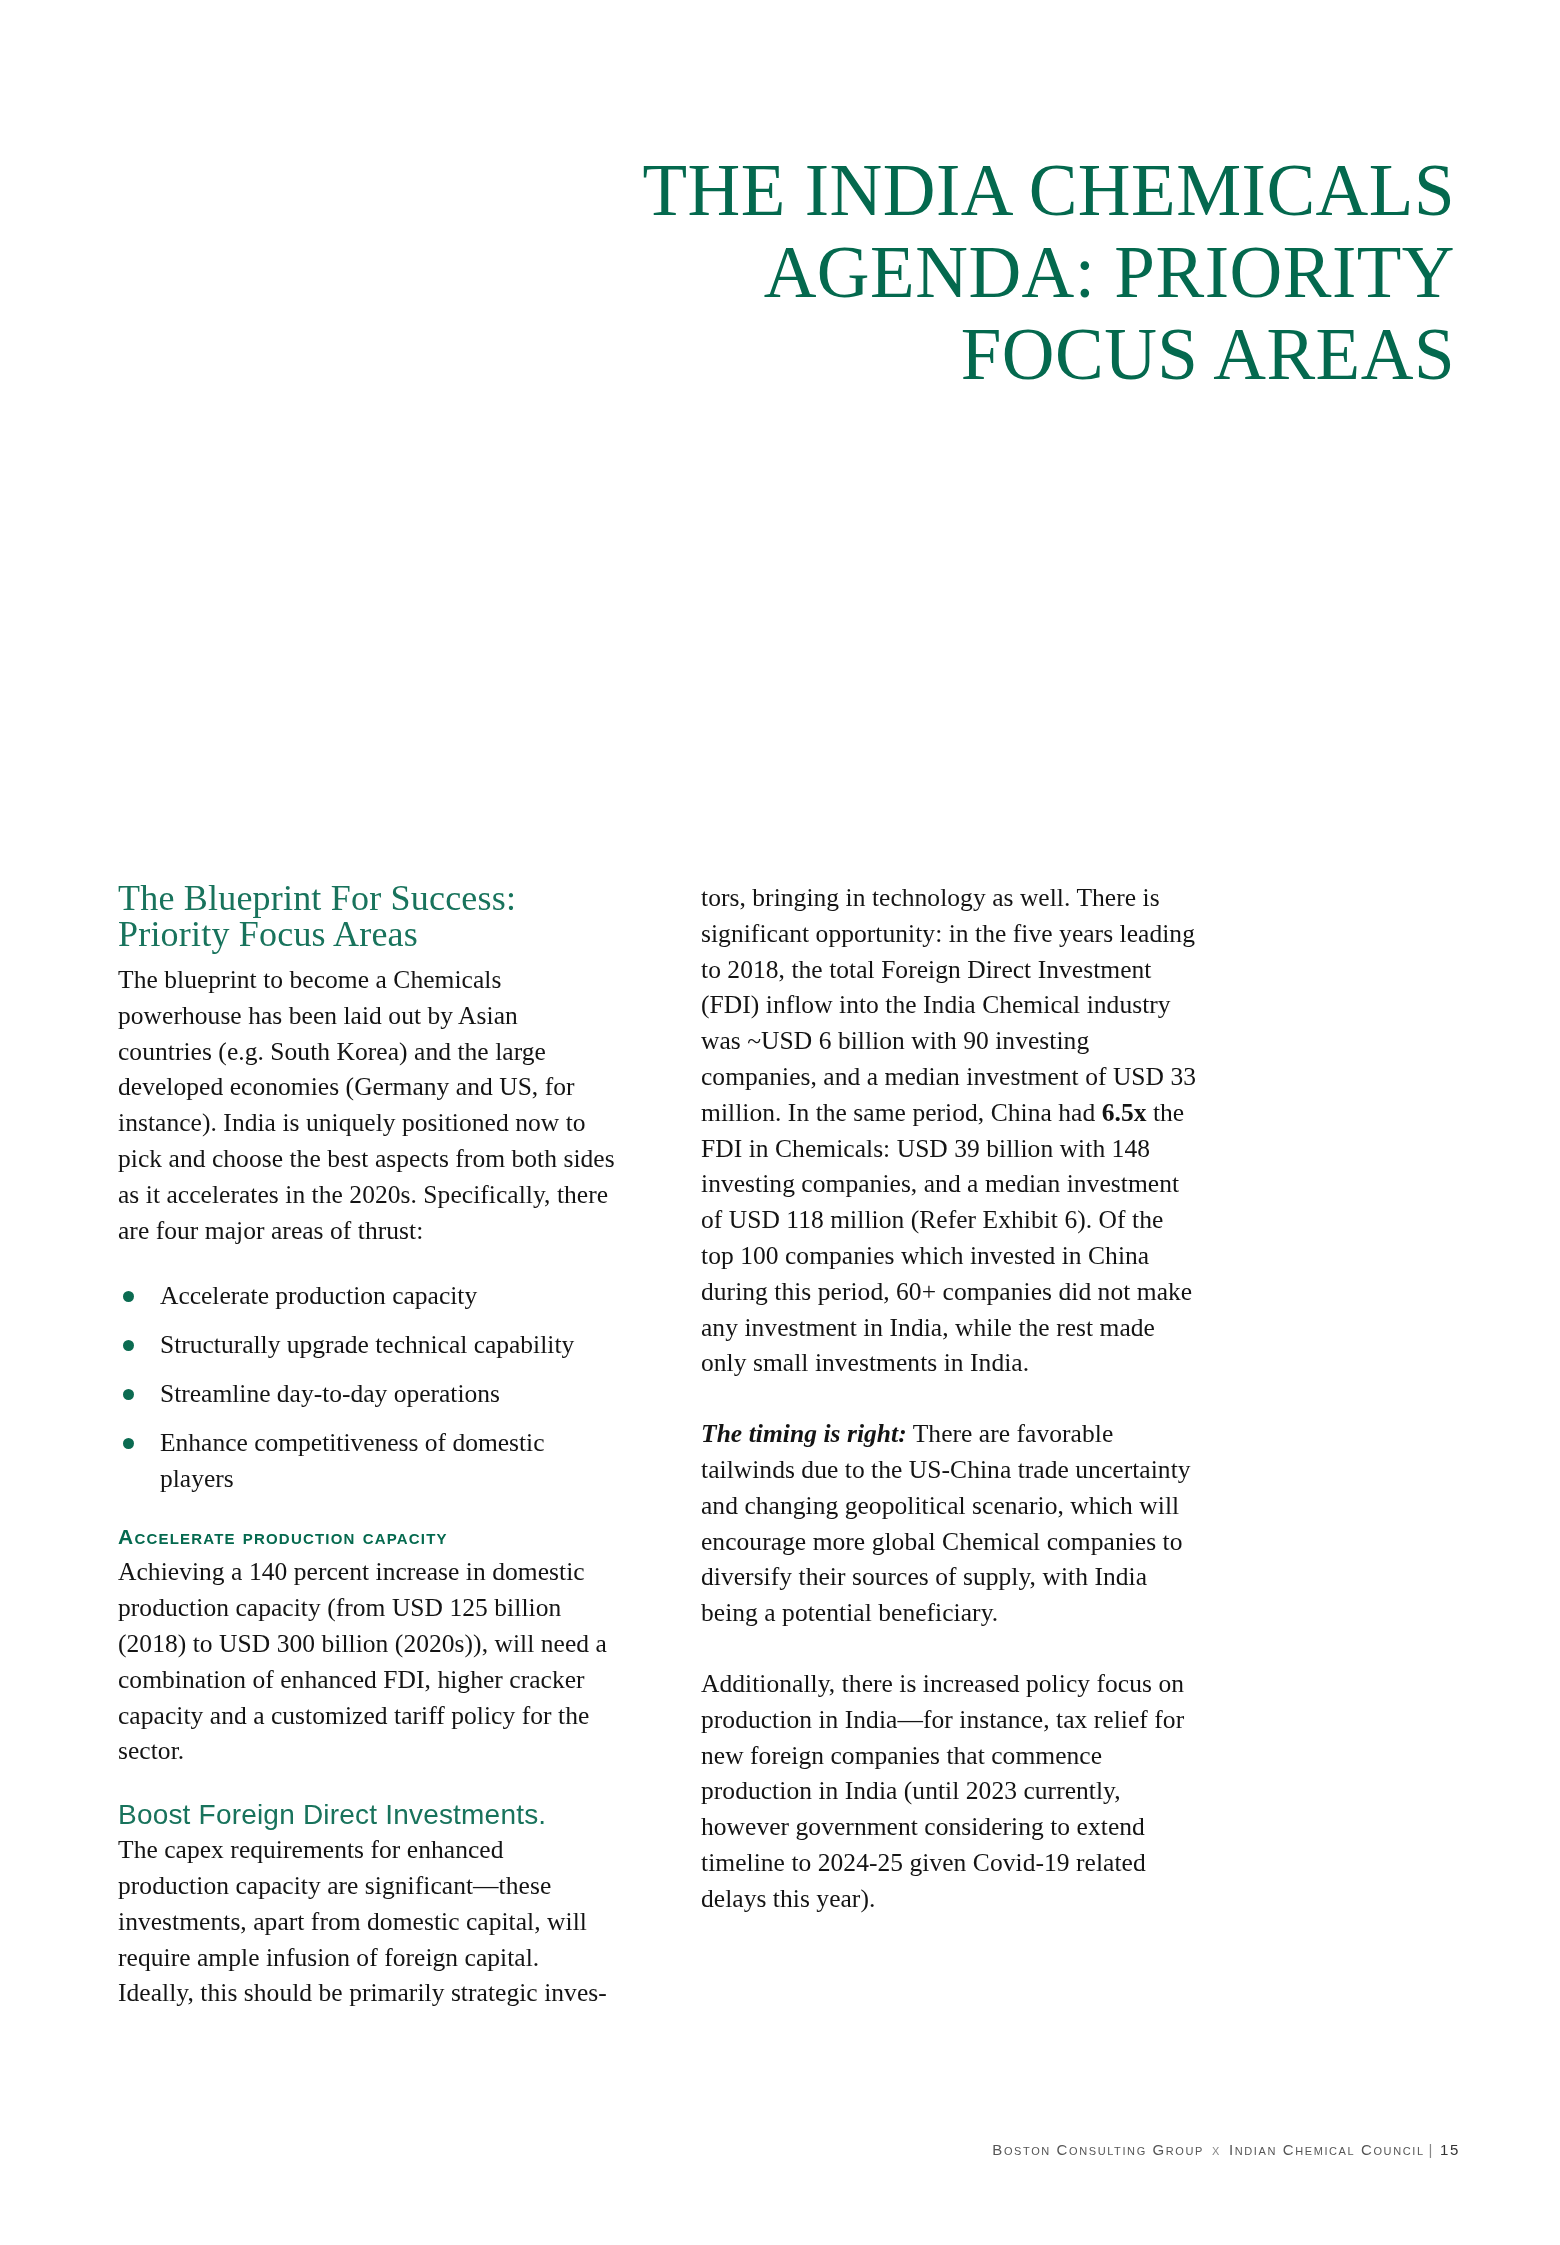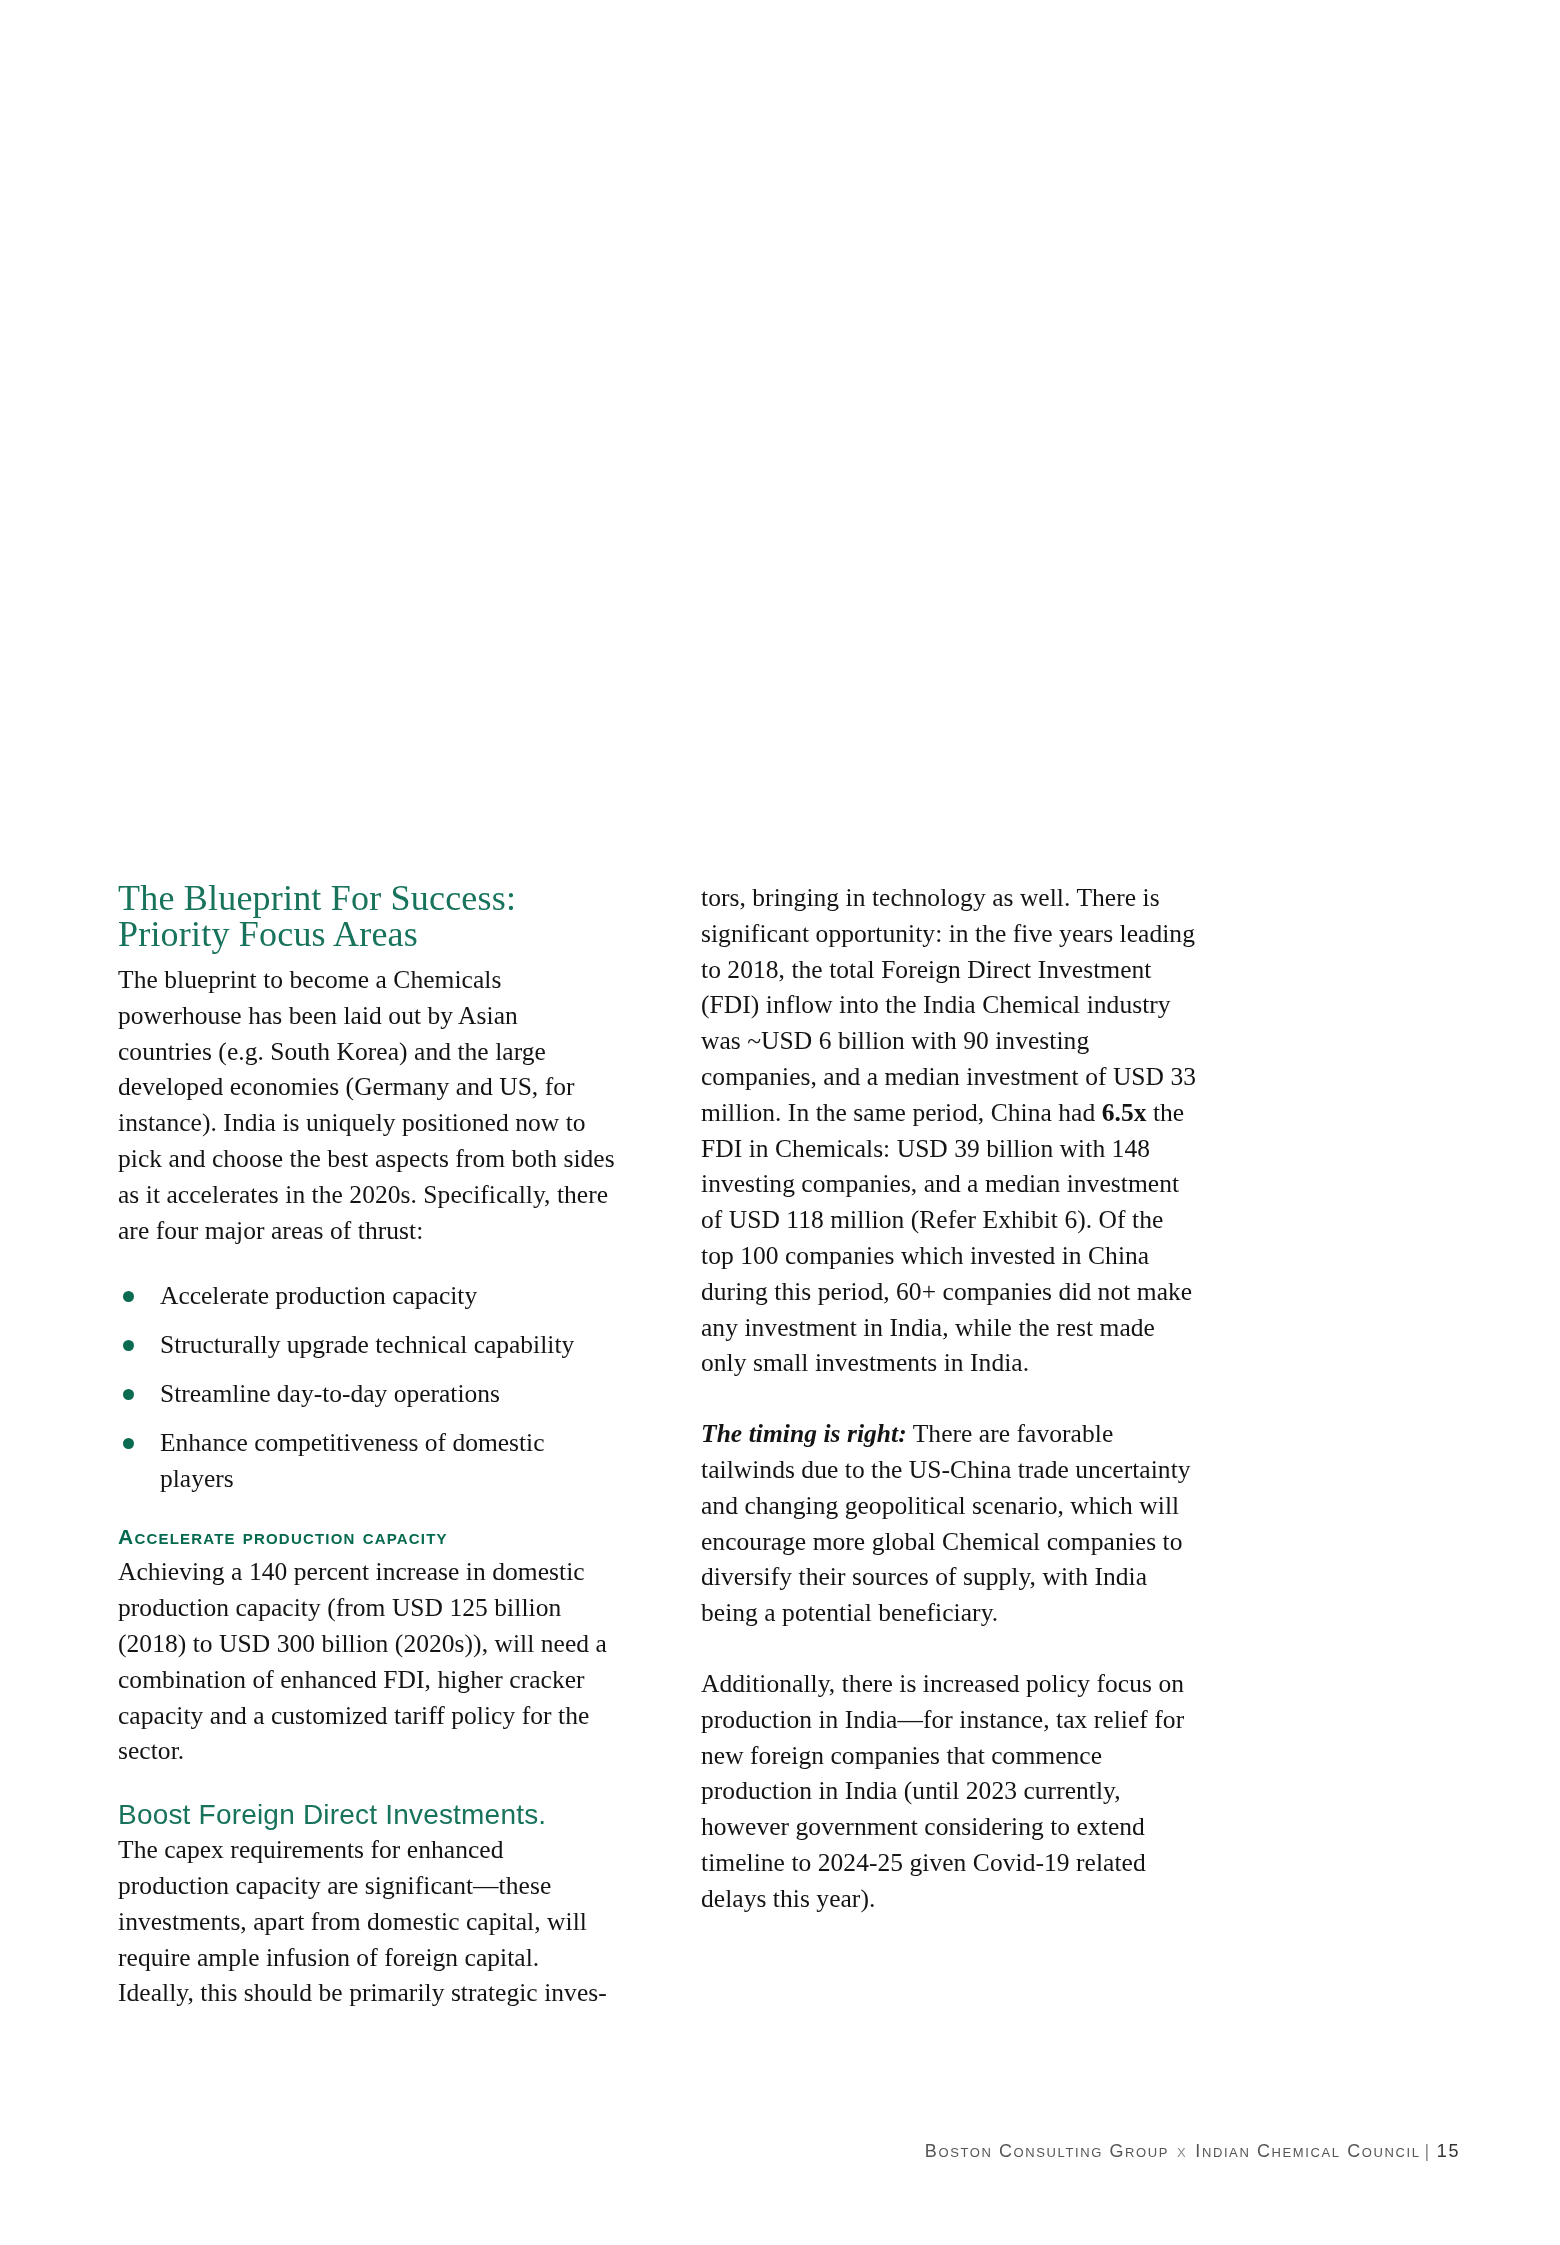--- a/index.html
+++ b/index.html
@@ -137,38 +137,43 @@
   .inline-bold { font-weight: bold; }
 
   
   .footer {
     position: absolute;
     left: 0;
     top: 2141px;
     width: 1460px;
     text-align: right;
     font-family: "Liberation Sans", sans-serif;
-    font-size: 18px;
+    font-size: 15px;
     letter-spacing: 1.6px;
     color: #555555;
     font-variant: small-caps;
     white-space: nowrap;
   }
   .footer .sep {
     color: #888888;
     padding: 0 6px 0 4px;
   }
   .footer .pg { color: #333333; }
   .footer .x { padding: 0 8px; color: #8a8a8a; }
 </style>
 </head>
 <body>
 
 <div class="page">
 
+  <h1 class="chapter-title">
+    <span class="tl">THE INDIA CHEMICALS</span>
+    <span class="tl">AGENDA: PRIORITY</span>
+    <span class="tl">FOCUS AREAS</span>
+  </h1>
 
   <div class="columns">
 
     <div class="col col-left">
 
       <h2 class="section-title">
         <span class="tl">The Blueprint For Success:</span>
         <span class="tl">Priority Focus Areas</span>
       </h2>
 

